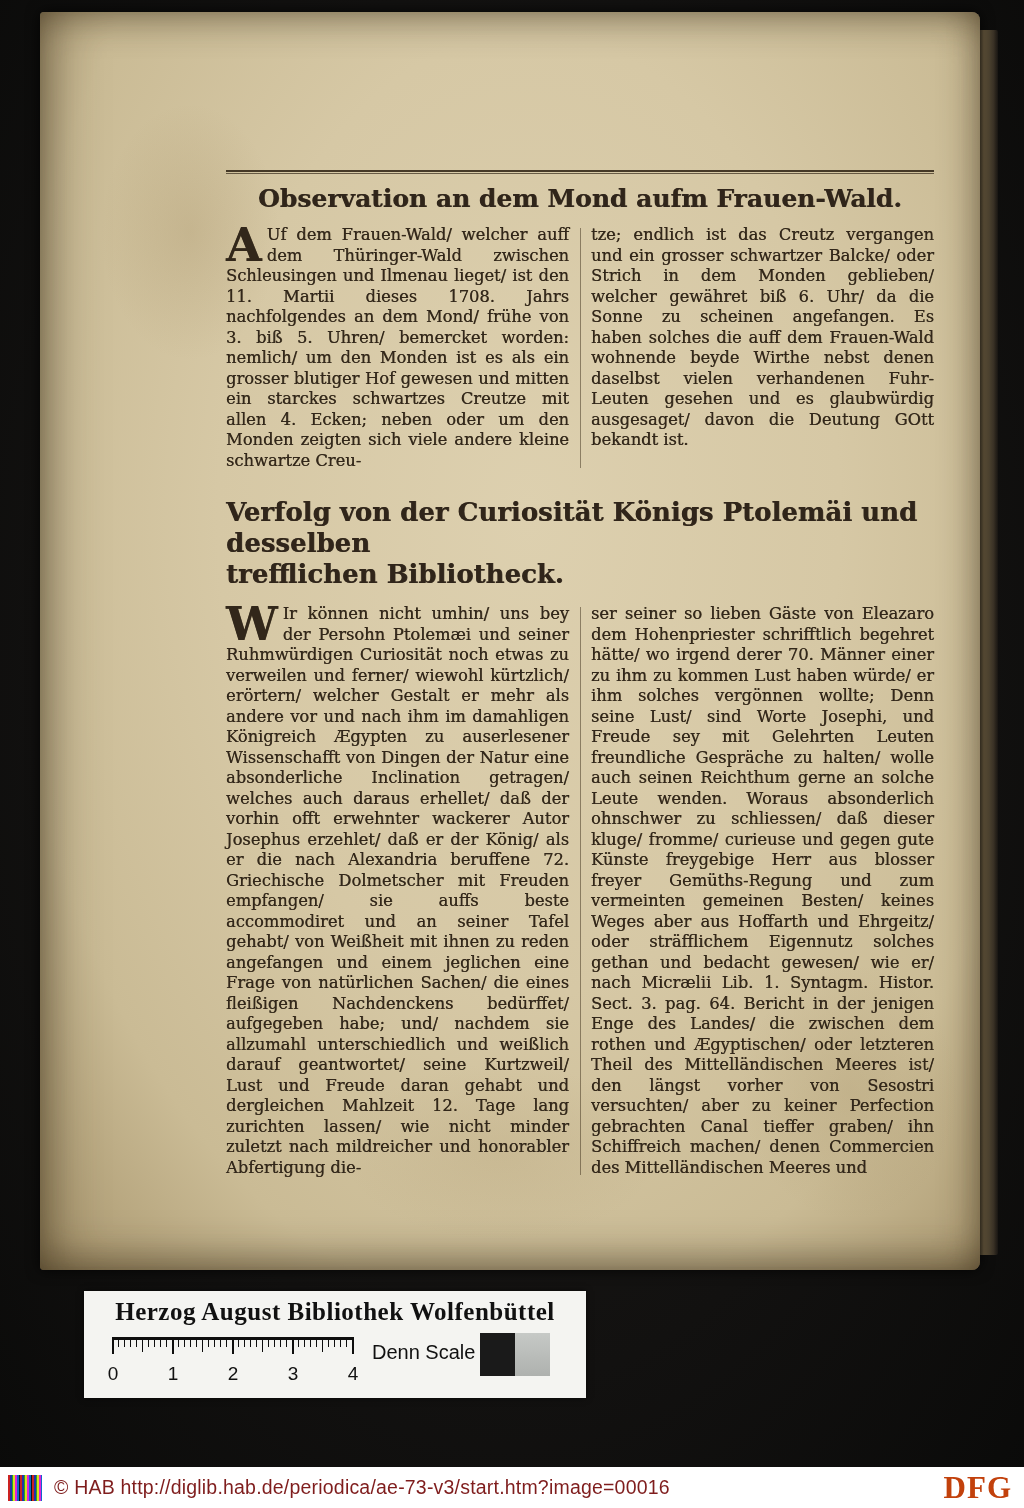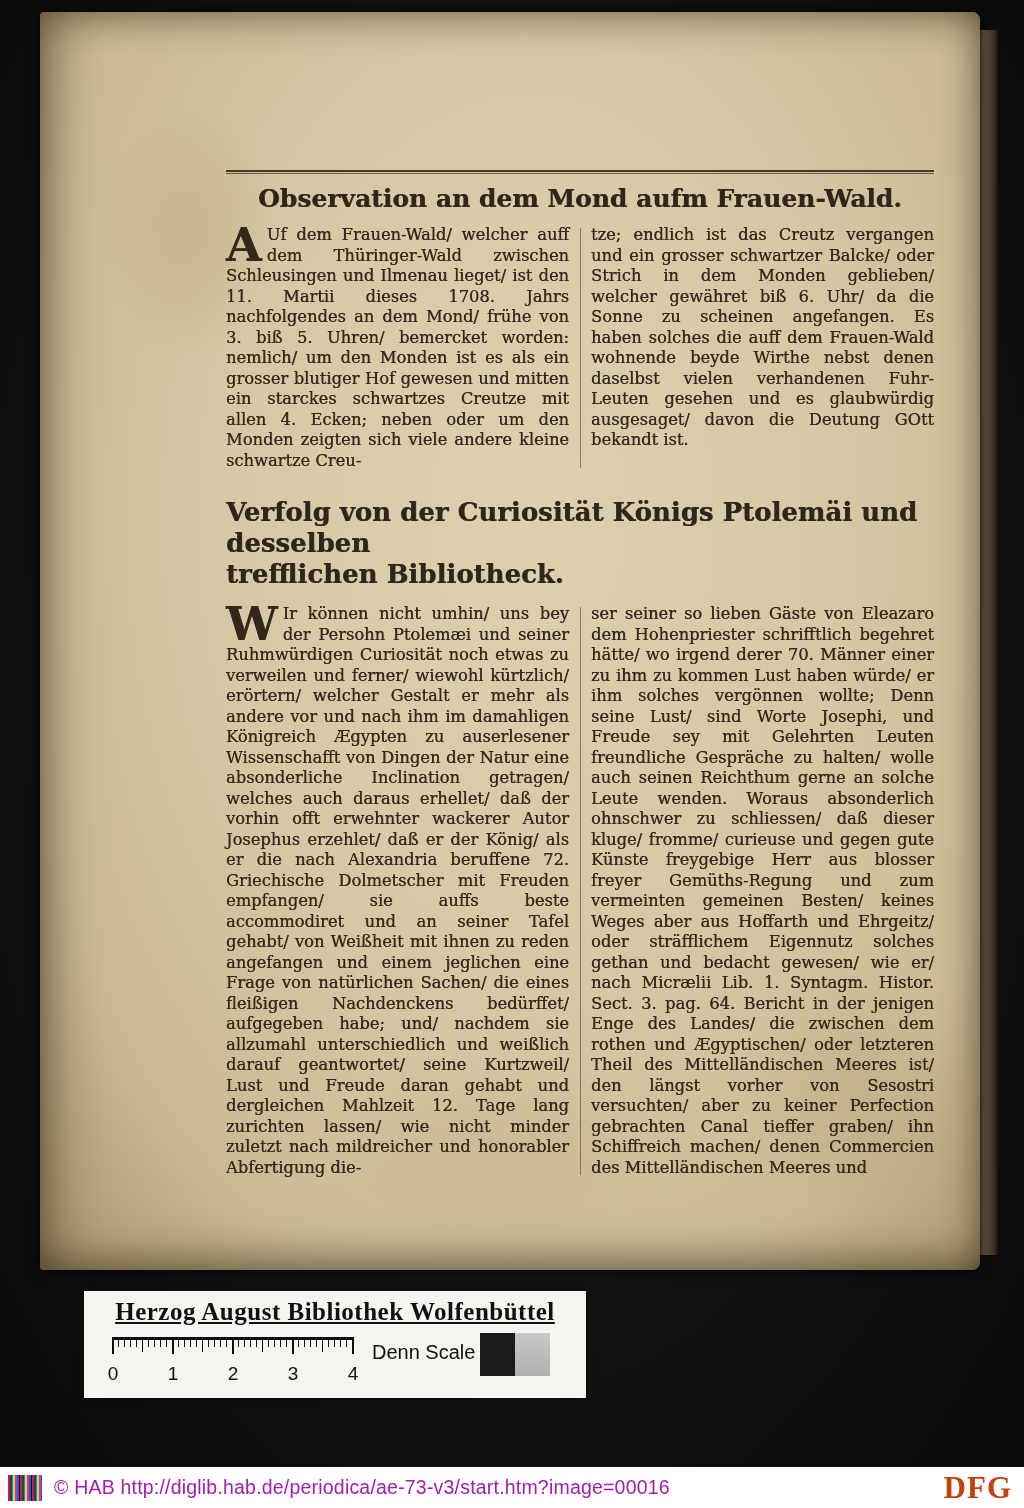--- a/index.html
+++ b/index.html
@@ -96,21 +96,20 @@
   }
   .sec2-cols { margin-top: 14px; }
 
   
   .label-card {
     position: absolute; left: 84px; top: 1291px; width: 502px; height: 107px;
     background: #f4f4f1;
     box-shadow: 0 0 6px rgba(0,0,0,.6);
     color: #111;
     font-family: "Liberation Serif", serif;
-    text-decoration: underline;
   }
   .label-title {
     text-align: center; margin-top: 7px;
     font-size: 25px; font-weight: bold; letter-spacing: 0.5px;
   }
   .ruler {
     position: absolute; left: 28px; top: 46px; width: 242px; height: 17px;
     border-top: 3px solid #0e0e0e;
     background-image:
       repeating-linear-gradient(90deg, #0e0e0e 0 2px, transparent 2px 60px),
@@ -140,21 +139,21 @@
     display: flex; align-items: center;
     font-family: "Liberation Sans", sans-serif;
   }
   .colorbars {
     width: 34px; height: 26px; margin-left: 8px;
     background: repeating-linear-gradient(90deg,
       #c22 0 2px, #23a 2px 4px, #2a2 4px 5px, #dd2 5px 7px,
       #d2d 7px 9px, #16c 9px 11px, #111 11px 12px);
   }
   .copyright {
-    margin-left: 12px; font-size: 19.5px; color: #a21caf; letter-spacing: 0.2px;
+    margin-left: 12px; font-size: 19.5px; color: #7f1d1d; letter-spacing: 0.2px;
   }
   .dfg {
     margin-left: auto; margin-right: 12px;
     font-family: "Liberation Serif", serif; font-weight: bold;
     font-size: 31px; color: #c2410c; letter-spacing: 1px;
   }
 </style>
 </head>
 <body>
 

